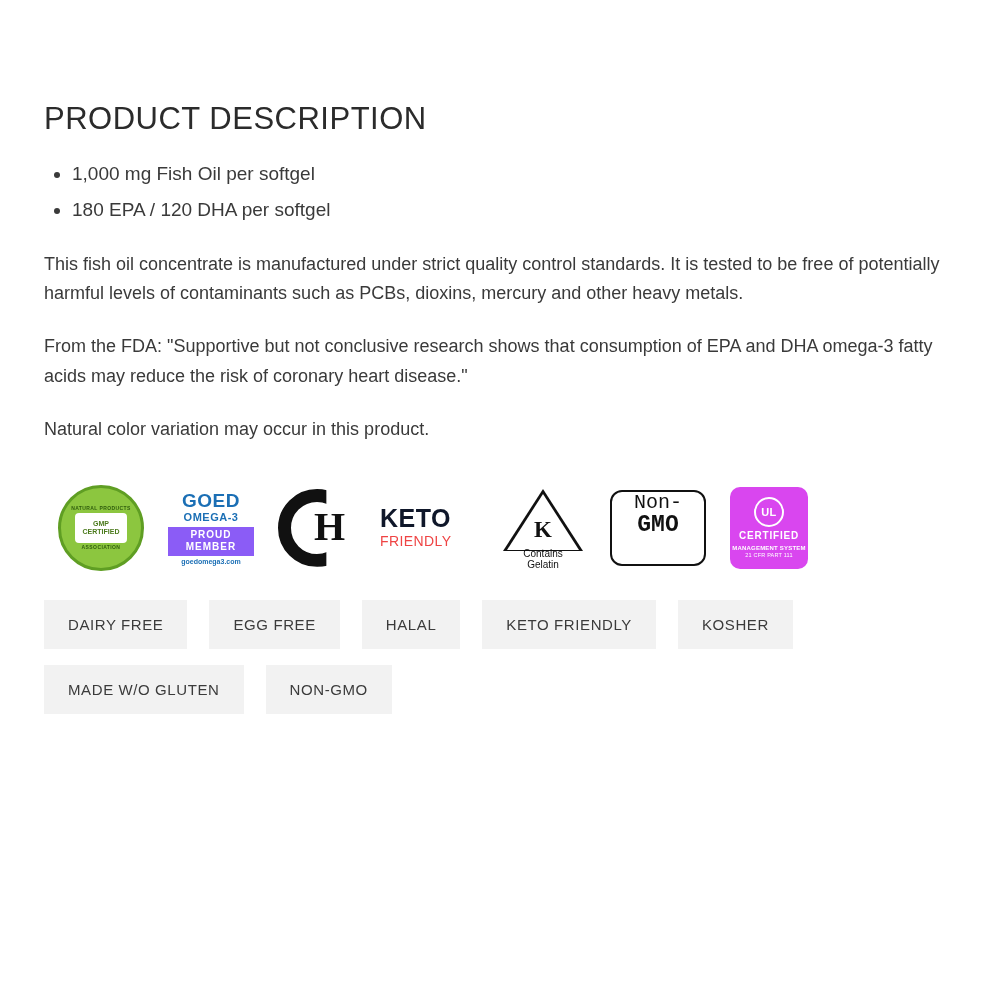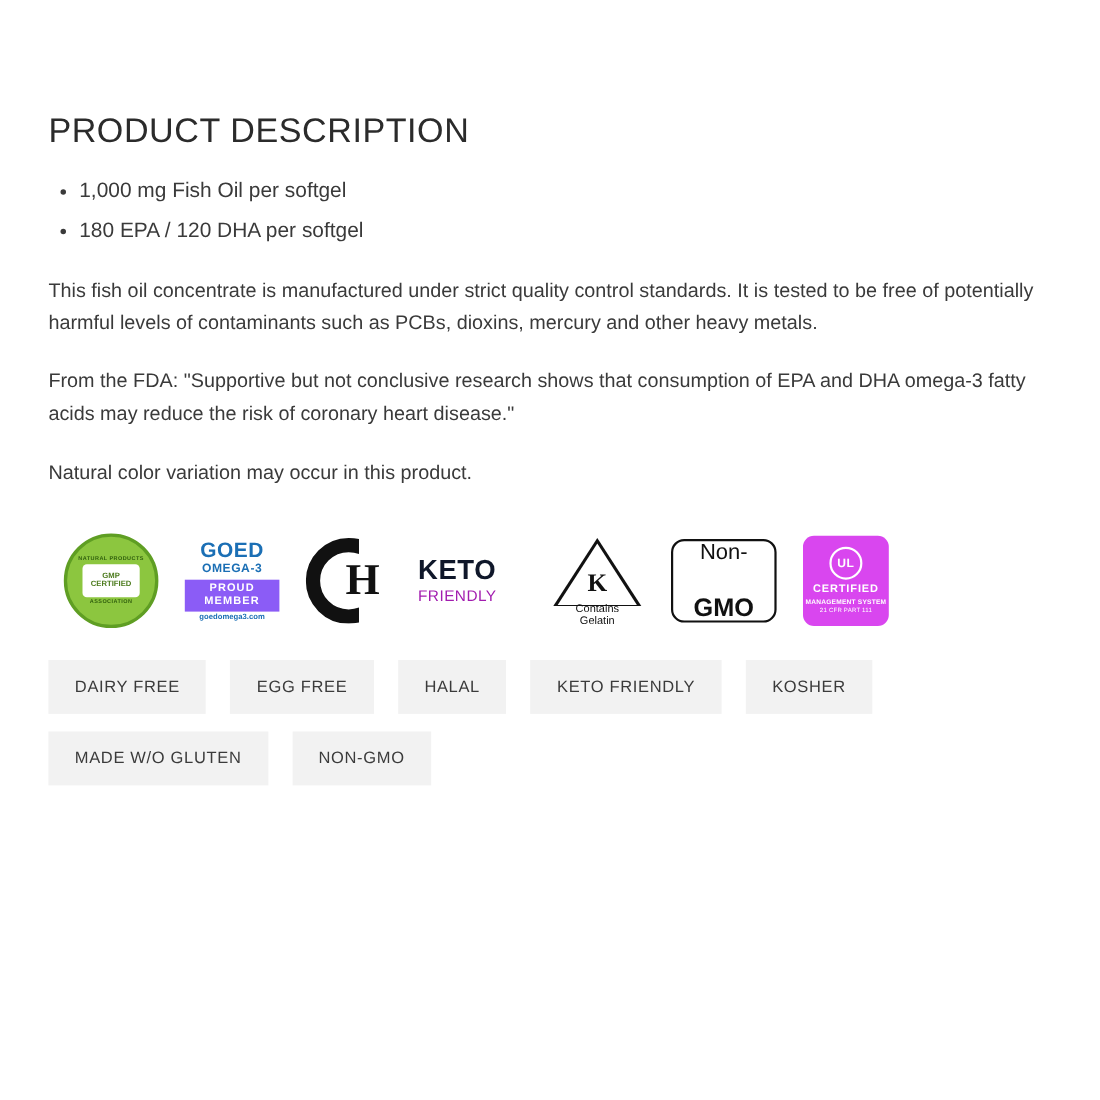--- a/index.html
+++ b/index.html
@@ -124,21 +124,21 @@
     font-size: 40px; font-weight: bold; color: #111111; line-height: 1;
     font-family: "Liberation Serif", serif;
   }
 
   
   .keto {
     width: 96px; height: 70px;
     display: flex; flex-direction: column; justify-content: center;
   }
   .keto .k1 { font-size: 25px; font-weight: bold; color: #0f172a; letter-spacing: .5px; line-height: 1; }
-  .keto .k2 { font-size: 14px; color: #a21caf; letter-spacing: .4px; line-height: 1.2; margin-top: 2px; }
+  .keto .k2 { font-size: 14px; color: #ef4444; letter-spacing: .4px; line-height: 1.2; margin-top: 2px; }
 
   
   .trik {
     width: 86px; height: 86px; position: relative;
     display: flex; align-items: center; justify-content: center;
   }
   .trik .tri {
     position: absolute; top: 4px; left: 50%; transform: translateX(-50%);
     width: 0; height: 0;
     border-left: 40px solid transparent;
@@ -161,22 +161,23 @@
     position: absolute; bottom: 0; left: 50%; transform: translateX(-50%);
     font-size: 10px; color: #111111; white-space: nowrap; text-align: center; line-height: 1.15;
   }
 
   
   .nongmo {
     width: 92px; height: 72px;
     border: 2.5px solid #111111;
     border-radius: 12px;
     display: flex; flex-direction: column;
-    align-items: center; justify-content: space-between;
+    align-items: center; justify-content: flex-start;
     color: #111111;
+    font-family: Liberation Mono, monospace;
   }
   .nongmo .n1 { font-size: 20px; line-height: 1.05; }
   .nongmo .n2 { font-size: 23px; font-weight: bold; line-height: 1.05; }
 
   
   .ul {
     width: 78px; height: 82px;
     background: #d946ef;
     border-radius: 10px;
     display: flex; flex-direction: column;

